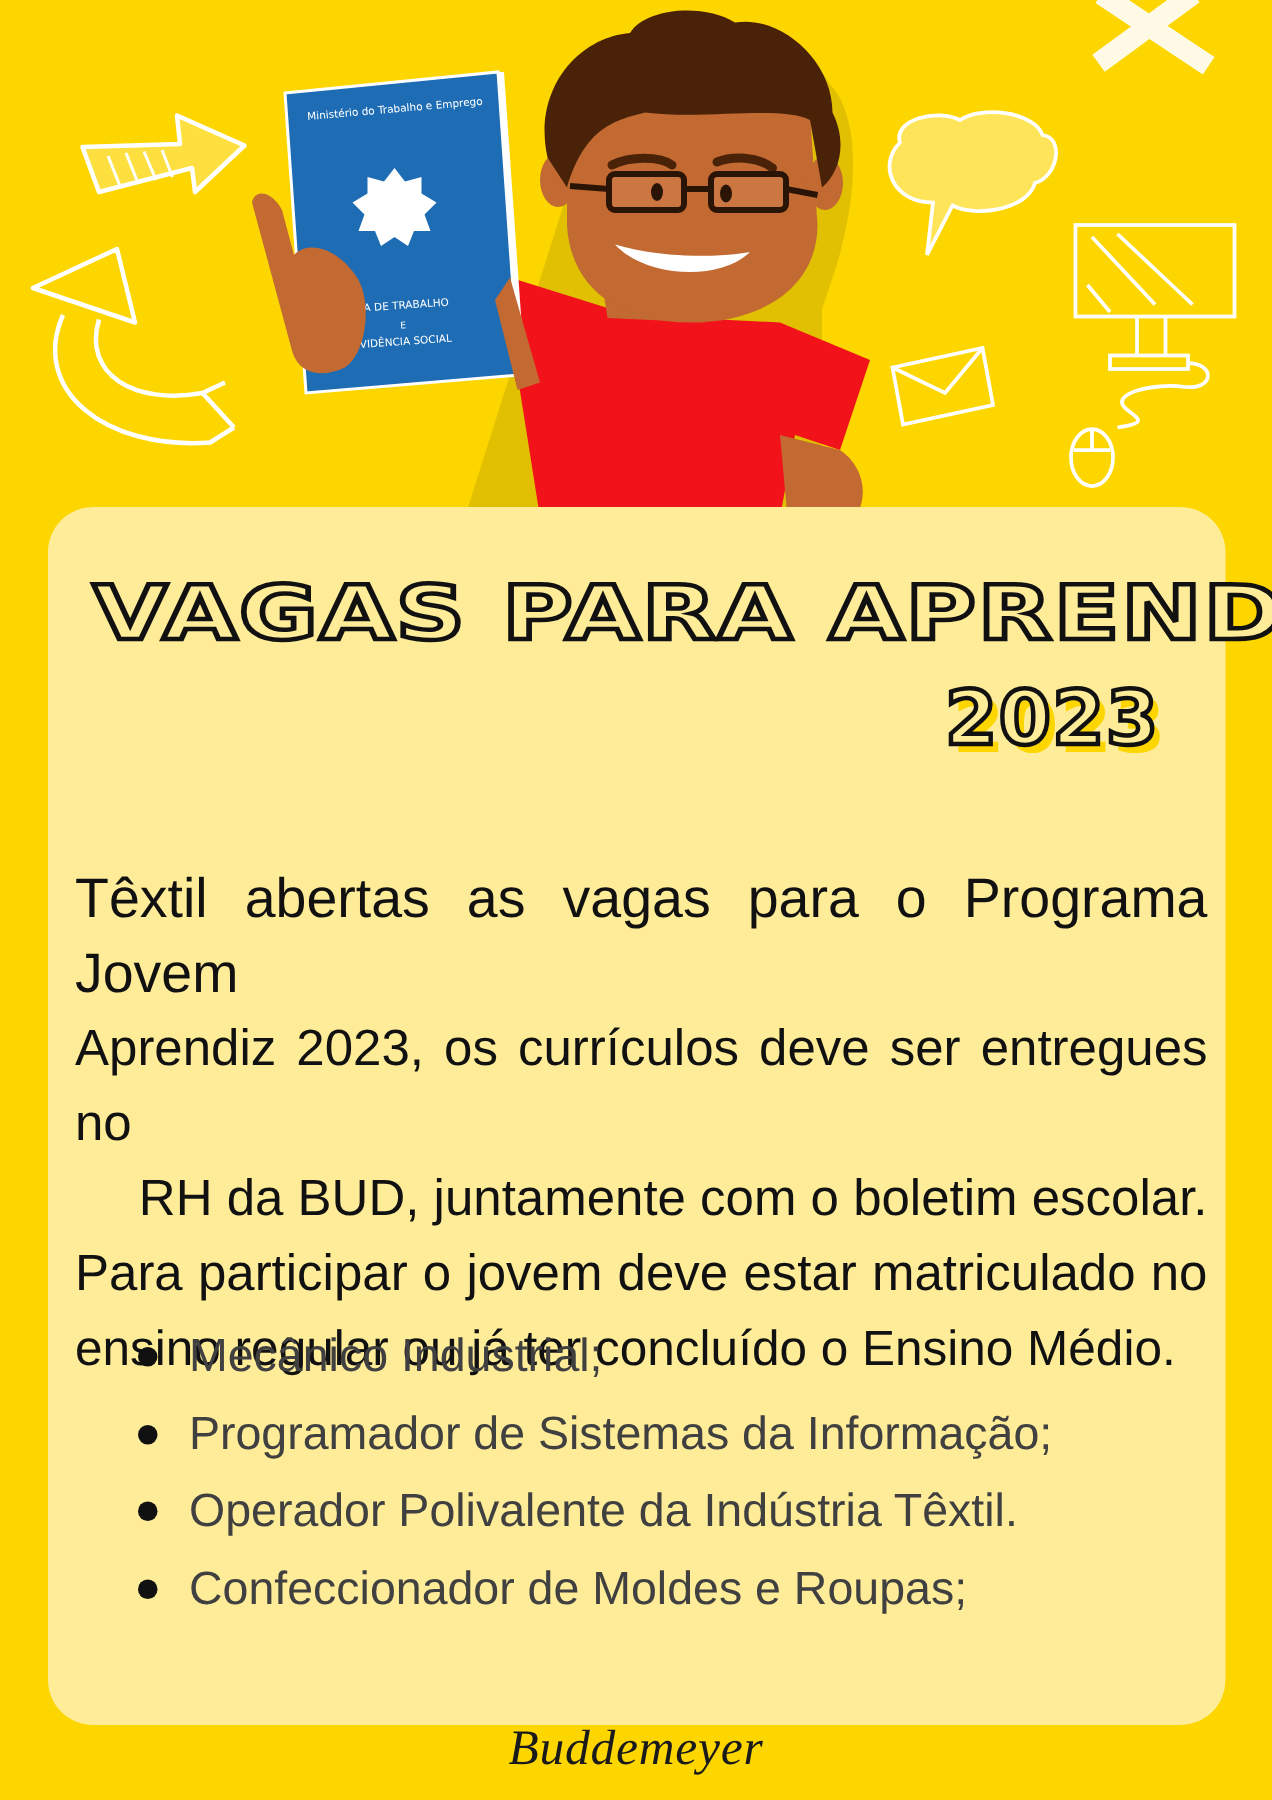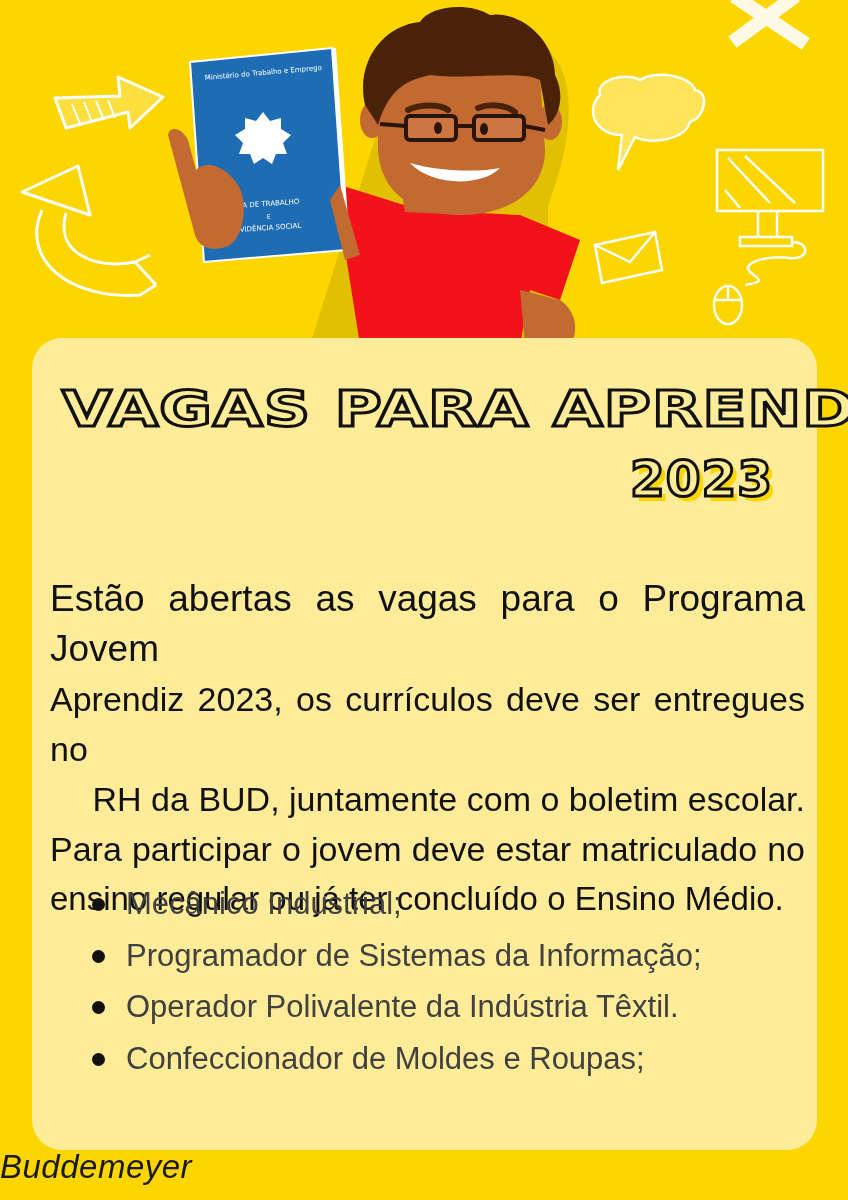--- a/index.html
+++ b/index.html
@@ -97,21 +97,22 @@
       width: 13px;
       height: 13px;
       border-radius: 50%;
       background: #111;
     }
     .footer-brand {
       position: absolute;
       left: 0;
       top: 1148px;
       width: 848px;
-      font-family: Liberation Sans, sans-serif;
+      text-align: center;
+      font-family: Liberation Serif, serif;
       font-style: italic;
       font-size: 33px;
       color: #1a1a1a;
       letter-spacing: 0.5px;
     }
   </style>
 </head>
 <body>
 
 <svg class="illustration" viewBox="0 0 848 345" xmlns="http://www.w3.org/2000/svg">
@@ -196,21 +197,21 @@
 
     <path d="M340 185 L360 255 L345 260 L330 200 Z" fill="#C26A32"></path>
   </g>
 </svg>
 
 <div class="card">
   <div class="title-line title-1">VAGAS PARA APRENDIZ</div>
   <div class="title-line title-2">2023</div>
 
   <div class="para">
-    <span class="para-line justify">Estão abertas as vagas para o Programa Jovem</span>
+    <span class="para-line justify">Têxtil abertas as vagas para o Programa Jovem</span>
     <span class="para-line justify" style="font-size:34px;">Aprendiz 2023, os currículos deve ser entregues no</span>
     <span class="para-line" style="font-size:34px;text-align:right;">RH da BUD, juntamente com o boletim escolar.</span>
     <span class="para-line justify" style="font-size:34px;">Para participar o jovem deve estar matriculado no</span>
     <span class="para-line" style="font-size:33px;">ensino regular ou já ter concluído o Ensino Médio.</span>
   </div>
 
   <ul class="jobs">
     <li><span class="bullet"></span><span>Mecânico Industrial;</span></li>
     <li><span class="bullet"></span><span>Programador de Sistemas da Informação;</span></li>
     <li><span class="bullet"></span><span>Operador Polivalente da Indústria Têxtil.</span></li>

